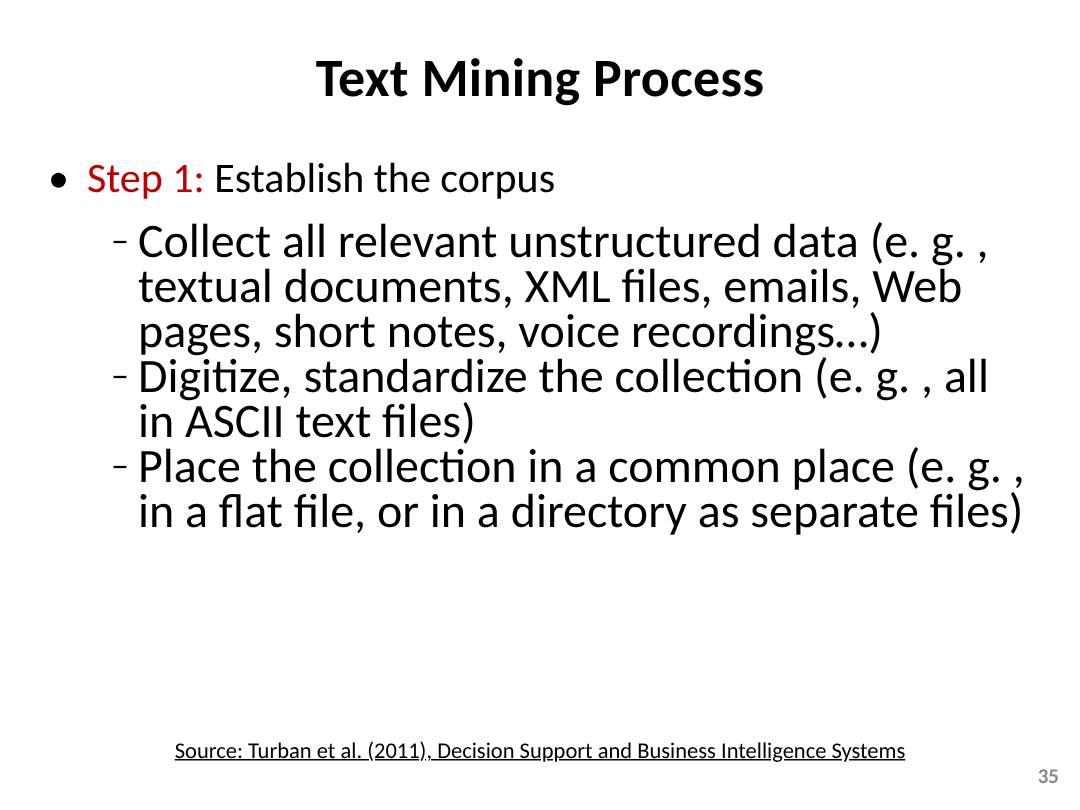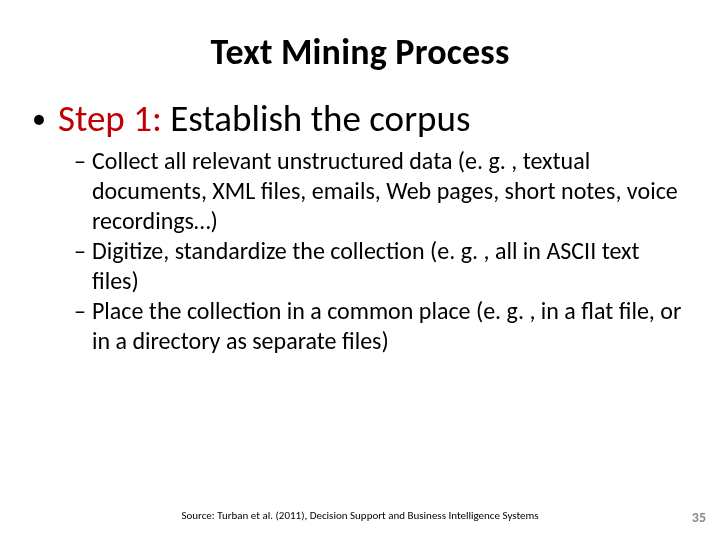--- a/index.html
+++ b/index.html
@@ -32,47 +32,48 @@
     margin-left: 4px;
     margin-bottom: 10px;
   }
   .l1 .bullet {
     color: #000;
     font-size: 28px;
     line-height: 34px;
     margin-right: 12px;
   }
   .l1 .text {
-    font-size: 37px;
+    font-size: 28px;
     line-height: 34px;
   }
   .l1 .text .red { color: #c00000; }
   .l2 {
     display: flex;
     align-items: flex-start;
     margin-left: 46px;
     margin-right: 4px;
   }
   .l2 .dash {
     font-size: 24px;
     line-height: 30px;
     margin-right: 6px;
   }
   .l2 .text {
-    font-size: 24px;
+    font-size: 32px;
     line-height: 30px;
   }
   .source {
     position: absolute;
     left: 0;
     width: 720px;
-    bottom: 18px;
+    bottom: 30px;
     text-align: center;
-    font-size: 11px;
+    font-size: 15px;
     color: #000;
+    text-decoration: underline;
   }
   .pagenum {
     position: absolute;
     right: 14px;
     bottom: 14px;
     font-size: 14px;
     color: #8a8a8a;
     font-weight: bold;
   }
 </style>

